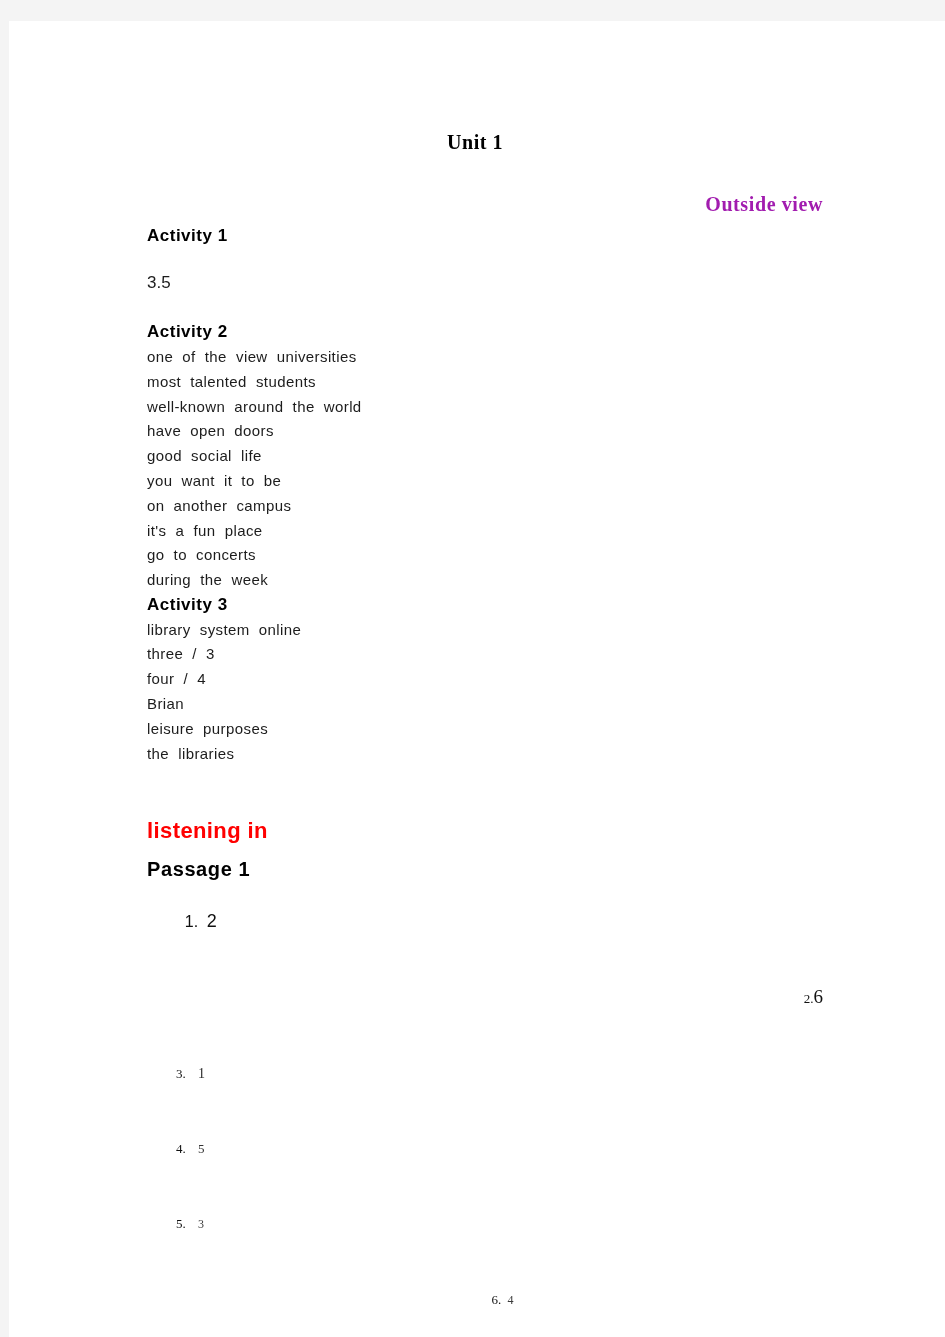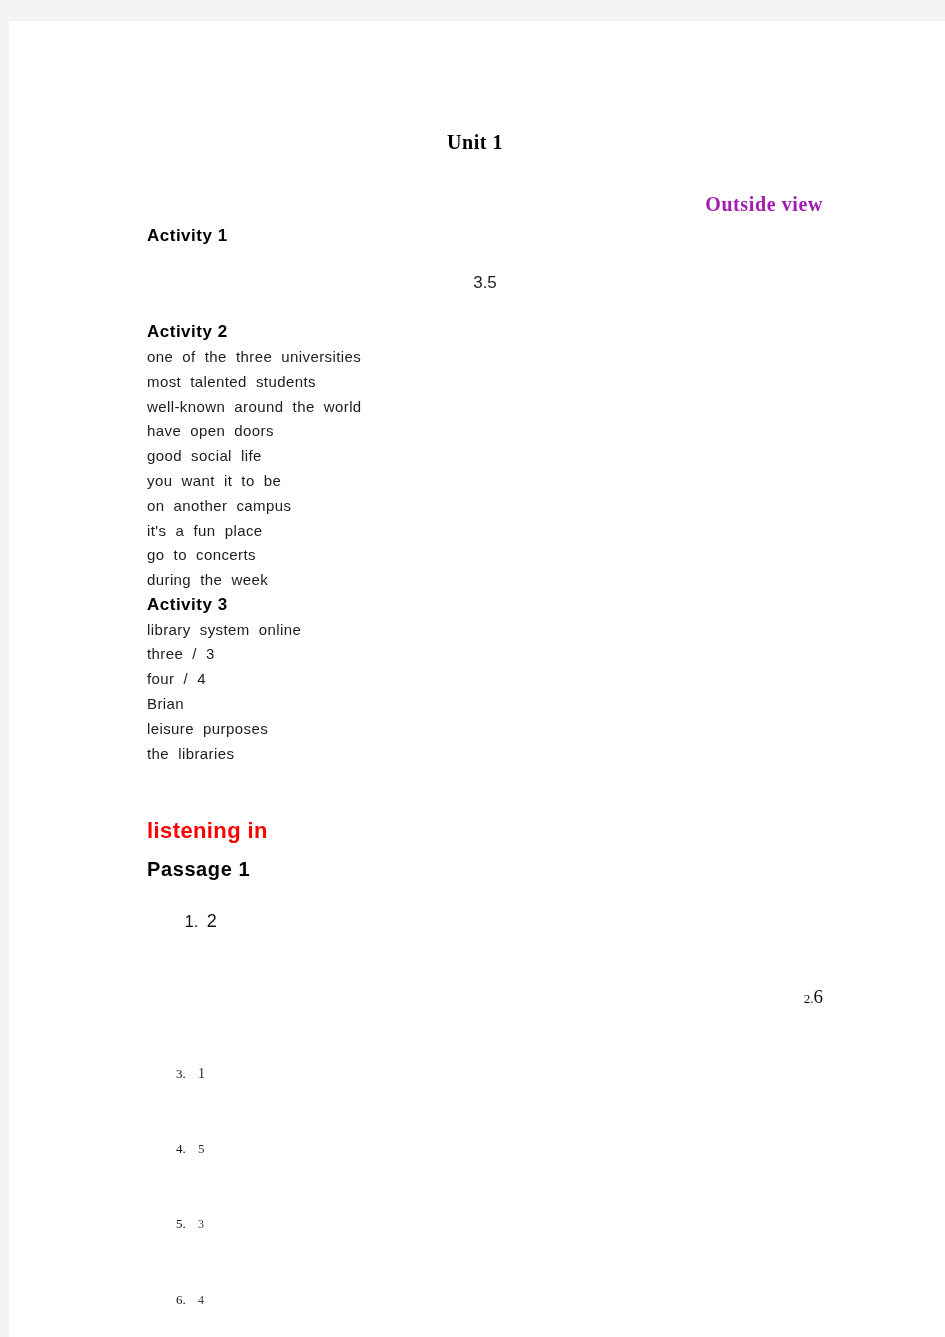--- a/index.html
+++ b/index.html
@@ -85,21 +85,20 @@
     letter-spacing: 0.4px;
     line-height: 24.8px;
     white-space: pre;
   }
   .single-answer {
     font-family: "Liberation Sans", sans-serif;
     font-size: 17px;
     color: #1c1c1c;
     line-height: 1.4;
     margin: 22px 0 26px 0;
-    text-align: center;
   }
   .answer-block {
     margin: 0;
   }
   .gap-md  { height: 28px; }
   .gap-xl  { height: 52px; }
 
   
   .num-list {
     margin: 0;
@@ -125,41 +124,41 @@
   .num-list li.s1 .marker { font-family: "Liberation Sans", sans-serif; font-size: 16px; }
   .num-list li.s1 .val { font-family: "Liberation Sans", sans-serif; font-size: 18px; }
   .num-list li.s2 { font-size: 13px; text-align: right; }
   .num-list li.s2 .val { font-size: 19px; }
   .num-list li.s3 { font-size: 13px; }
   .num-list li.s3 .val { font-size: 14px; color:#2b2b2b; }
   .num-list li.s4 { font-size: 13px; }
   .num-list li.s4 .val { font-size: 13px; color:#333; }
   .num-list li.s5 { font-size: 13px; }
   .num-list li.s5 .val { font-size: 12px; color:#3a3a3a; }
-  .num-list li.s6 { font-size: 13px; }
+  .num-list li.s6 { font-size: 13px; text-align: center; }
   .num-list li.s6 .val { font-size: 12px; color:#3a3a3a; }
 </style>
 </head>
 <body>
 
 <div id="page">
   <div id="content">
 
     <div class="doc-title">Unit  1</div>
 
     <div class="section-red-serif" style="color:#a21caf;text-align:right;">Outside  view</div>
 
     <div class="activity-head">Activity  1</div>
 
     <div class="single-answer">3.5</div>
 
     <div class="activity-head">Activity  2</div>
 
     <div class="answer-block">
-      <div class="plain-line">one  of  the  three  universities</div>
+      <div class="plain-line">one  of  the  view  universities</div>
       <div class="plain-line">most  talented  students</div>
       <div class="plain-line">well-known  around  the  world</div>
       <div class="plain-line">have  open  doors</div>
       <div class="plain-line">good  social  life</div>
       <div class="plain-line">you  want  it  to  be</div>
       <div class="plain-line">on  another  campus</div>
       <div class="plain-line">it's  a  fun  place</div>
       <div class="plain-line">go  to  concerts</div>
       <div class="plain-line">during  the  week</div>
     </div>

